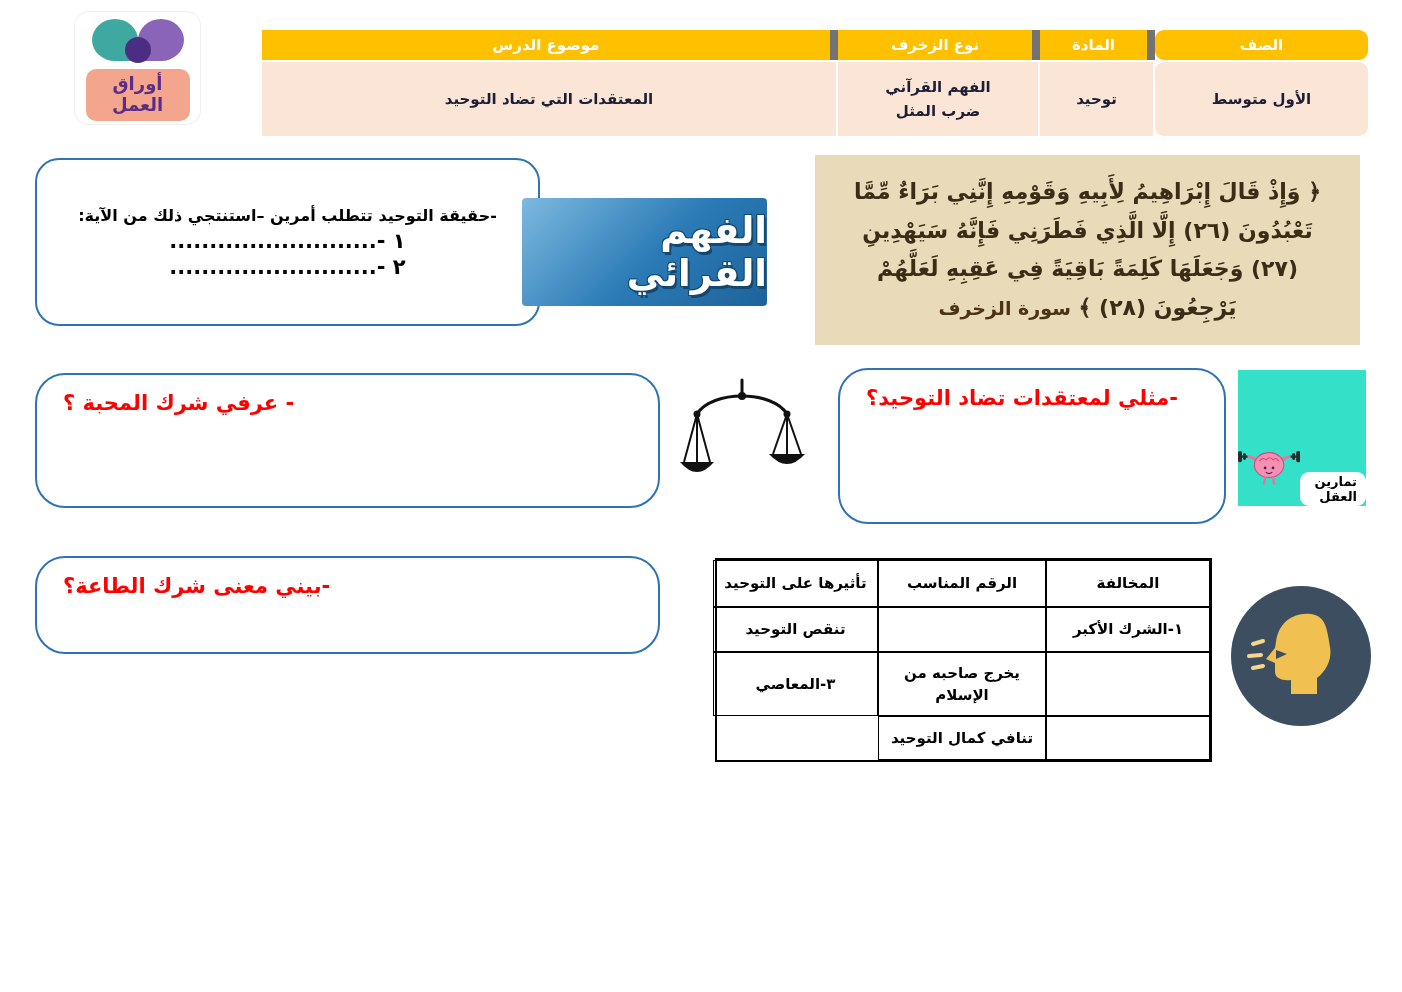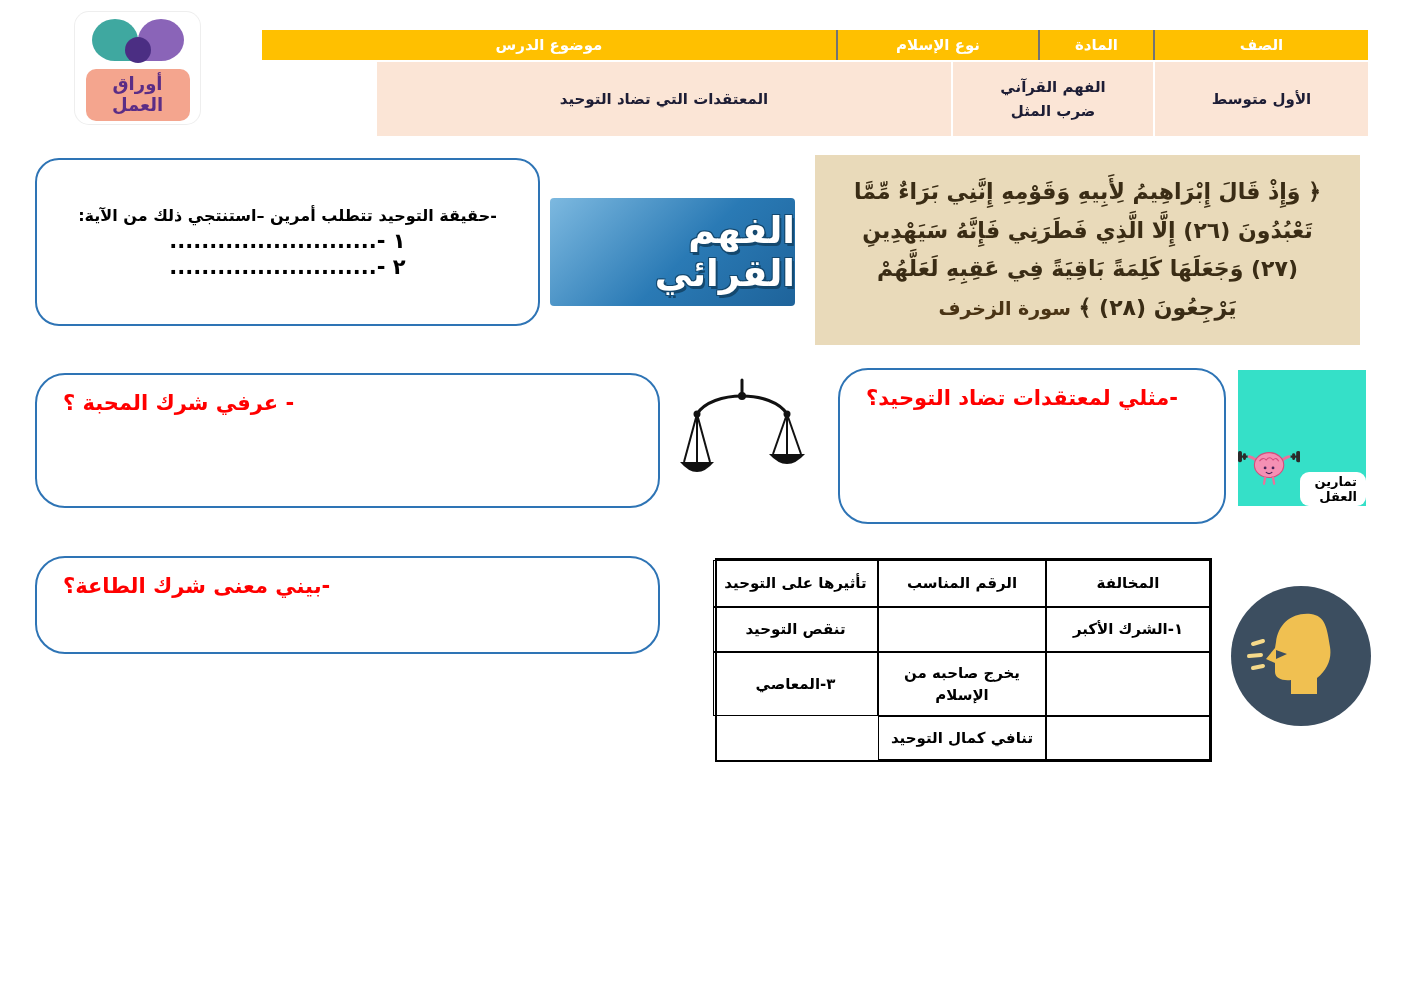--- a/index.html
+++ b/index.html
@@ -19,40 +19,40 @@
                  background: #4B2E83; border-radius: 50%; }
   .logo-badge { background: #F4A58E; border-radius: 10px; width: 104px; height: 52px; margin-top: 2px;
                 display: flex; flex-direction: column; align-items: center; justify-content: center;
                 color: #5B2D86; font-weight: bold; font-size: 18px; line-height: 1.15; }
 
   
   .info-table { left: 262px; top: 30px; width: 1106px; }
   .info-head { display: flex; height: 30px; }
   .info-head .cell { background: #FFC000; color: #ffffff; font-weight: bold; font-size: 15px;
                      display: flex; align-items: center; justify-content: center; }
-  .info-head .cell + .cell { border-right: 2px solid #737373; }
+  .info-head .cell + .cell { border-right: 8px solid #737373; }
   .info-body { display: flex; min-height: 74px; margin-top: 2px; }
   .info-body .cell { background: #FBE5D6; color: #1d1d35; font-weight: bold; font-size: 15px;
                      display: flex; flex-direction: column; align-items: center; justify-content: center; line-height: 1.6; }
   .info-body .cell + .cell { border-right: 2px solid #ffffff; }
-  .w0 { width: 213px; } .w1 { width: 115px; } .w2 { width: 202px; } .w3 { width: 576px; }
+  .w0 { width: 213px; border-radius: 9px; } .w1 { width: 115px; } .w2 { width: 202px; } .w3 { width: 576px; }
 
   
   .qbox { background: #fff; border: 2px solid #2E74B5; border-radius: 30px; }
   .box1 { left: 35px; top: 158px; width: 505px; height: 168px; border-radius: 24px;
           display: flex; flex-direction: column; align-items: center; justify-content: center; padding: 8px 18px; }
   .box1 .title { color: #000; font-weight: bold; font-size: 16px; text-align: center; line-height: 1.4; }
   .box1 .dotline { color: #000; font-weight: bold; font-size: 21px; margin-top: 2px; }
   .box-q2 { left: 35px; top: 373px; width: 625px; height: 135px; }
   .box-q3 { left: 838px; top: 368px; width: 388px; height: 156px; }
   .box-q4 { left: 35px; top: 556px; width: 625px; height: 98px; }
   .qtext { color: #FF0000; font-weight: bold; font-size: 21px; padding: 16px 26px; text-align: left; }
 
   
-  .banner { left: 550px; top: 198px; width: 245px; height: 108px; border-radius: 4px;
+  .banner { left: 522px; top: 198px; width: 245px; height: 108px; border-radius: 4px;
             background: linear-gradient(135deg, #7db9e0 0%, #2a7ab5 55%, #1e639a 100%);
             display: flex; align-items: center; }
   .banner span { color: #ffffff; font-weight: bold; font-size: 37px;
                  text-shadow: 2px 3px 0 #14486e, -1px -1px 0 #14486e, 1px -1px 0 #14486e, -1px 1px 0 #14486e; }
 
   
   .quran { left: 815px; top: 155px; width: 545px; height: 190px; background: #E9DABA;
            padding: 32px 22px; display: flex; align-items: center; }
   .quran p { color: #3a2c15; font-weight: bold; font-size: 22px; line-height: 1.75; text-align: center; width: 100%; }
   .quran .src { color: #4a3415; font-size: 19px; }
@@ -87,26 +87,29 @@
     <div class="logo-badge">
       <span>أوراق</span>
       <span>العمل</span>
     </div>
   </div>
 
   <div class="abs info-table">
     <div class="info-head">
       <div class="cell w0">الصف</div>
       <div class="cell w1">المادة</div>
-      <div class="cell w2">نوع الإسلام</div>
+      <div class="cell w2">نوع الزخرف</div>
       <div class="cell w3">موضوع الدرس</div>
     </div>
     <div class="info-body">
       <div class="cell w0">
         <span>الأول متوسط</span>
+      </div>
+      <div class="cell w1">
+        <span>توحيد</span>
       </div>
       <div class="cell w2">
         <span>الفهم القرآني</span>
         <span>ضرب المثل</span>
       </div>
       <div class="cell w3">
         <span>المعتقدات التي تضاد التوحيد</span>
       </div>
     </div>
   </div>

